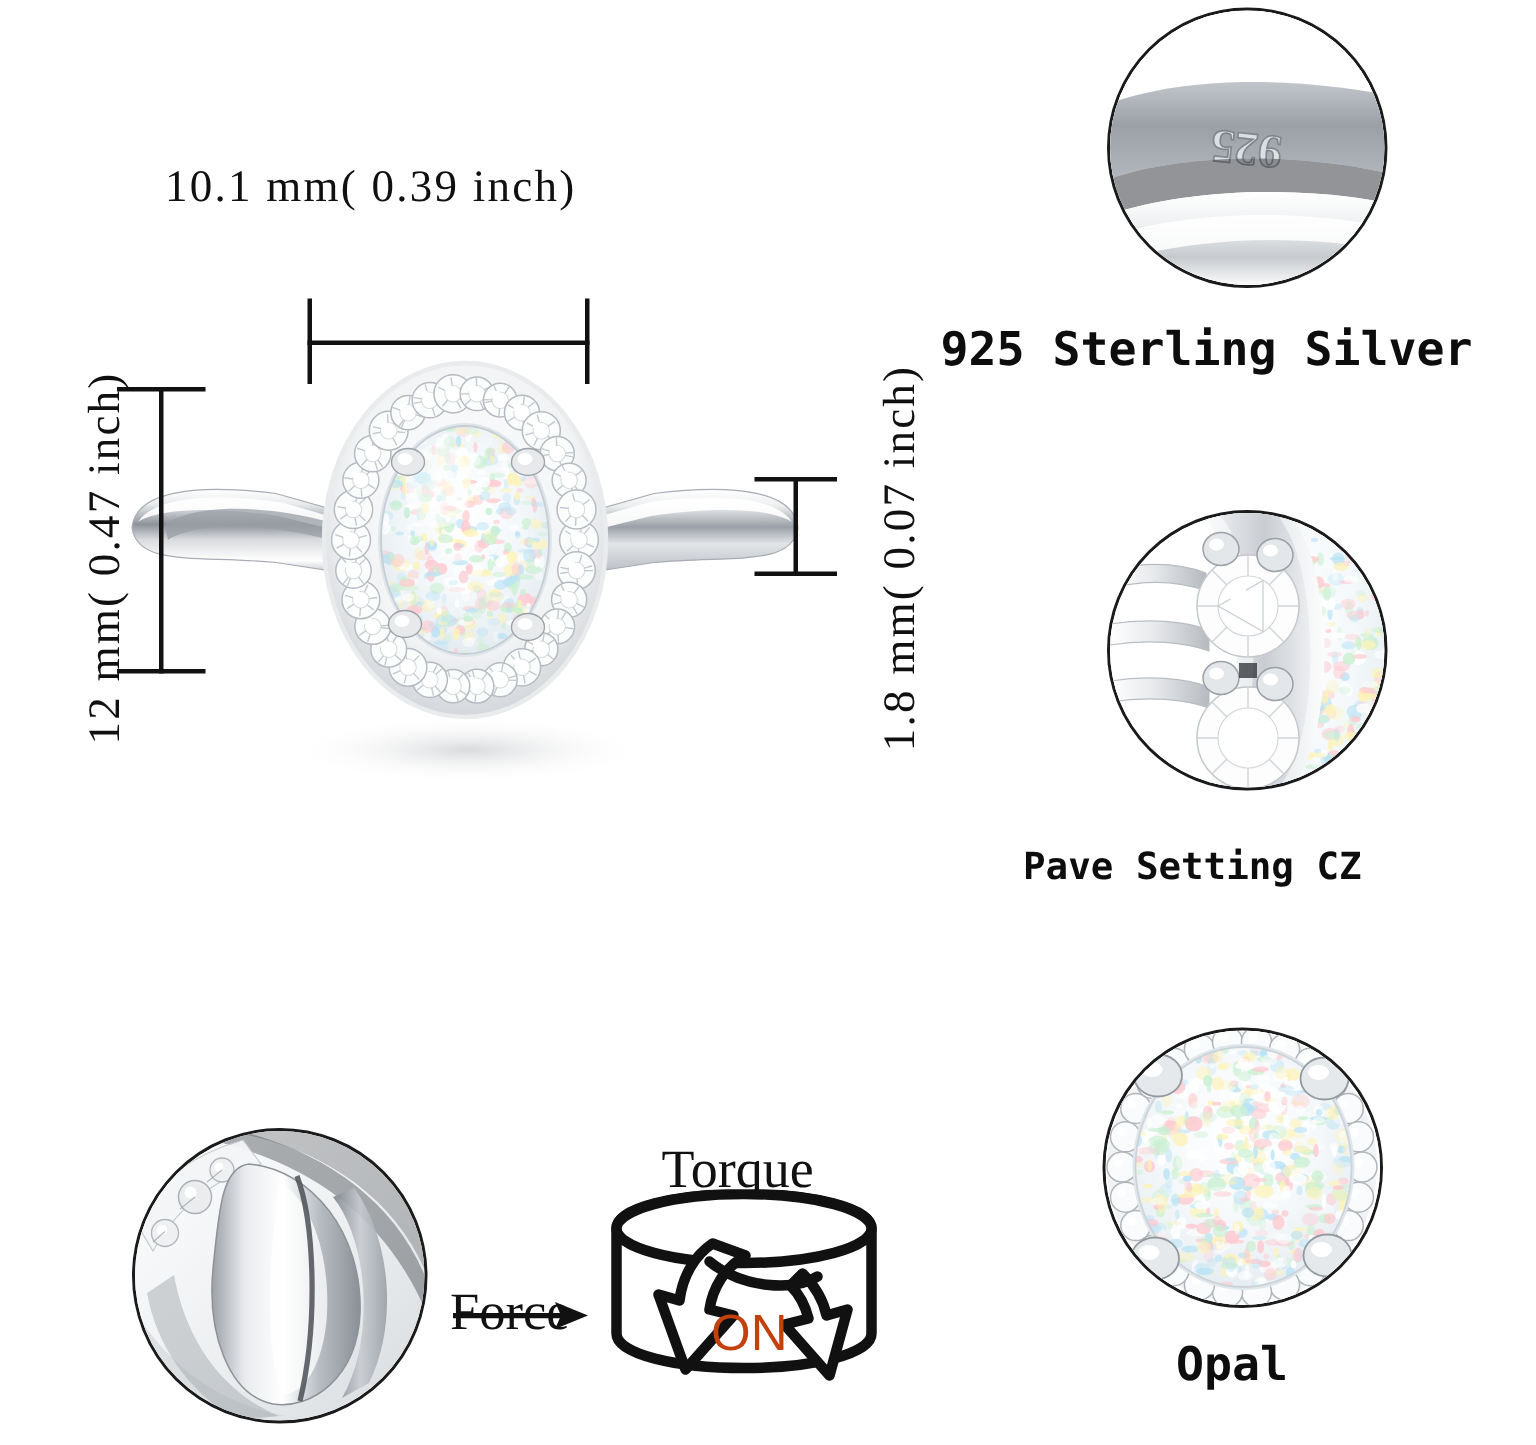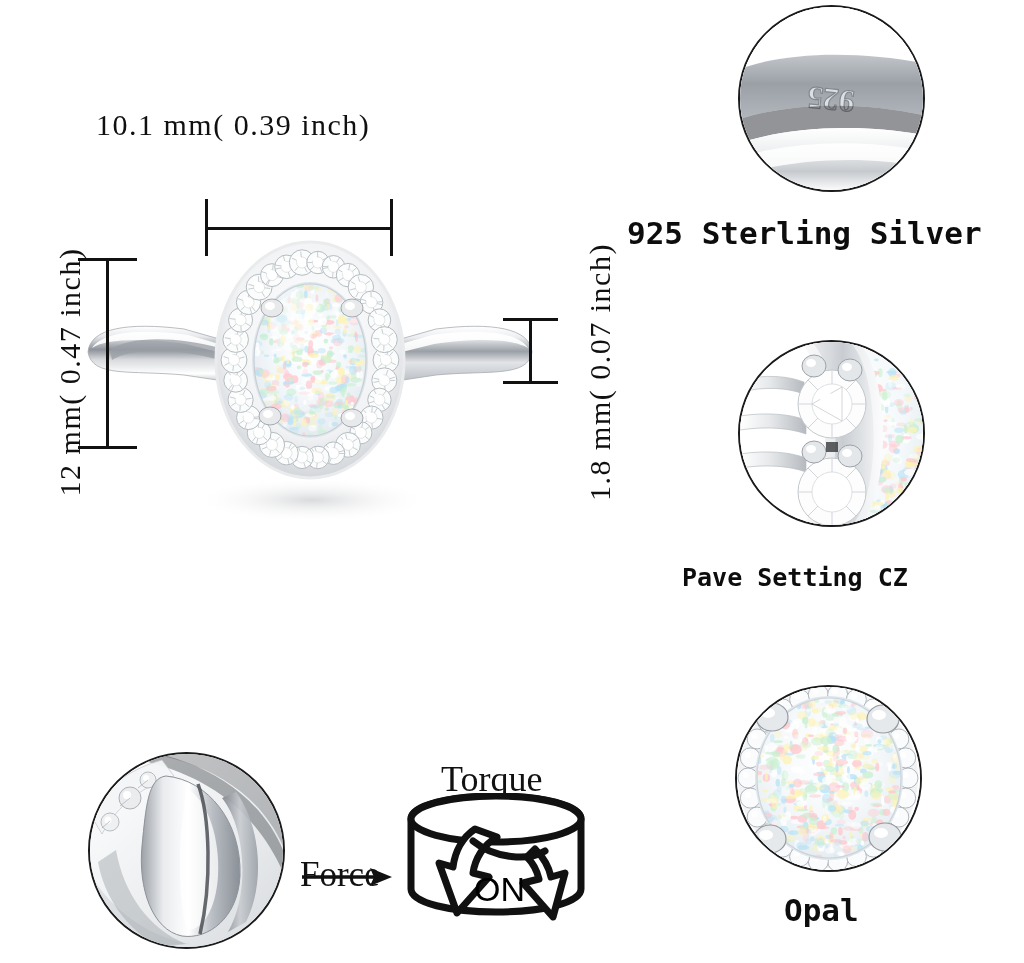--- a/index.html
+++ b/index.html
@@ -21,21 +21,21 @@
   
   .dim-text {
     position: absolute;
     font-family: "Liberation Serif", serif;
     font-size: 30px;
     color: #101010;
     letter-spacing: 1.5px;
     white-space: nowrap;
   }
   .dim-top {
-    left: 96px;
+    left: 110px;
     top: 108px;
   }
   .dim-left {
     left: -130px;
     top: 355px;
     width: 400px;
     text-align: center;
     transform: rotate(-90deg);
   }
   .dim-right {
@@ -136,21 +136,21 @@
     top: 793px;
     width: 186px;
     height: 140px;
   }
   .txt-on {
     position: absolute;
     left: 474px;
     top: 870px;
     font-size: 34px;
     font-family: "Liberation Sans", sans-serif;
-    color: #000000;
+    color: #c2410c;
   }
 </style>
 </head>
 <body>
 
 <div id="page">
 
   <svg class="ring-photo" viewBox="0 0 460 300">
     <defs>
       <linearGradient id="bandL" x1="0" y1="0" x2="0" y2="1">

